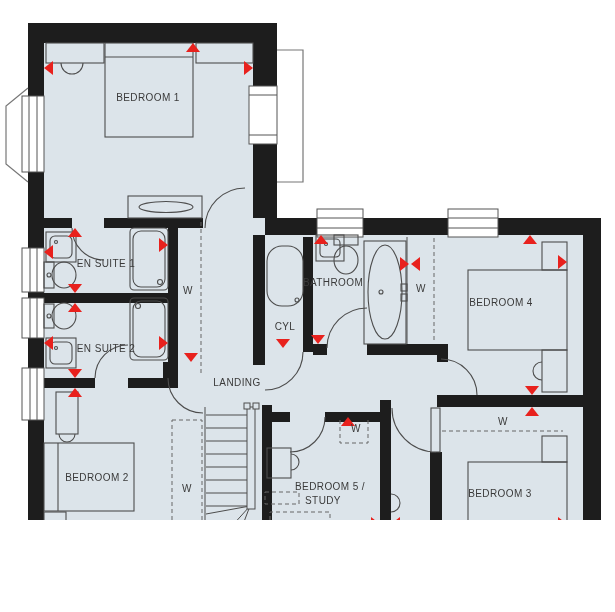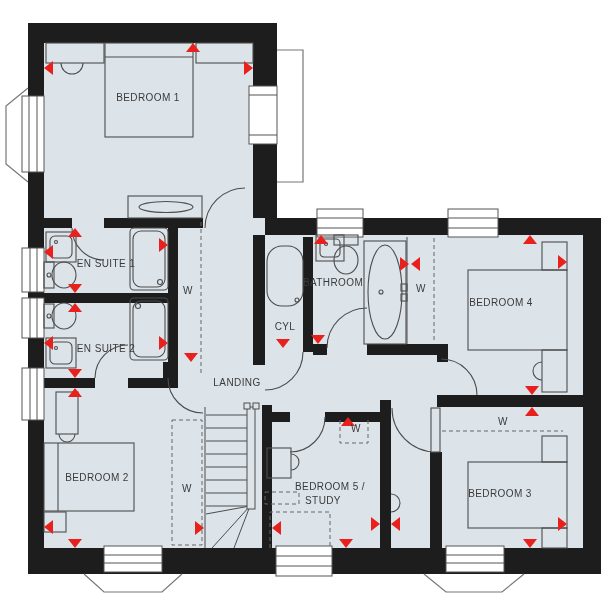--- a/index.html
+++ b/index.html
@@ -1,16 +1,16 @@
 <!DOCTYPE html>
 <html><head>
 <meta charset="utf-8">
 <style>
   html,body{margin:0;padding:0;background:#ffffff;}
-  .stage{position:relative;width:615px;height:612px;background:#fff;overflow:hidden;}
+  .stage{position:relative;width:615px;height:520px;background:#fff;overflow:hidden;}
   svg{display:block;}
   text{font-family:"Liberation Sans","DejaVu Sans",sans-serif;fill:#3a3a3a;font-size:10px;letter-spacing:.4px;}
   .lbl{font-size:10px;}
   .sm{font-size:10px;}
 </style>
 </head>
 <body>
 
 <div class="stage">
 <svg width="615" height="612" viewBox="0 0 615 612">

